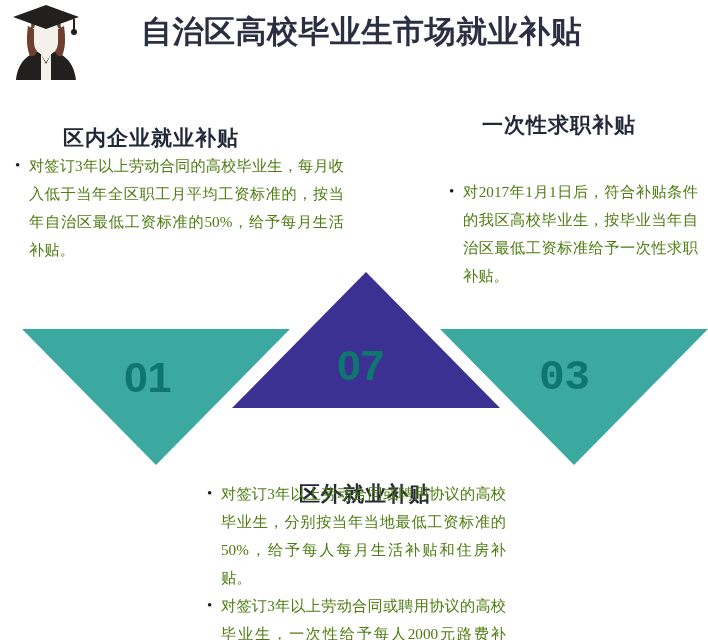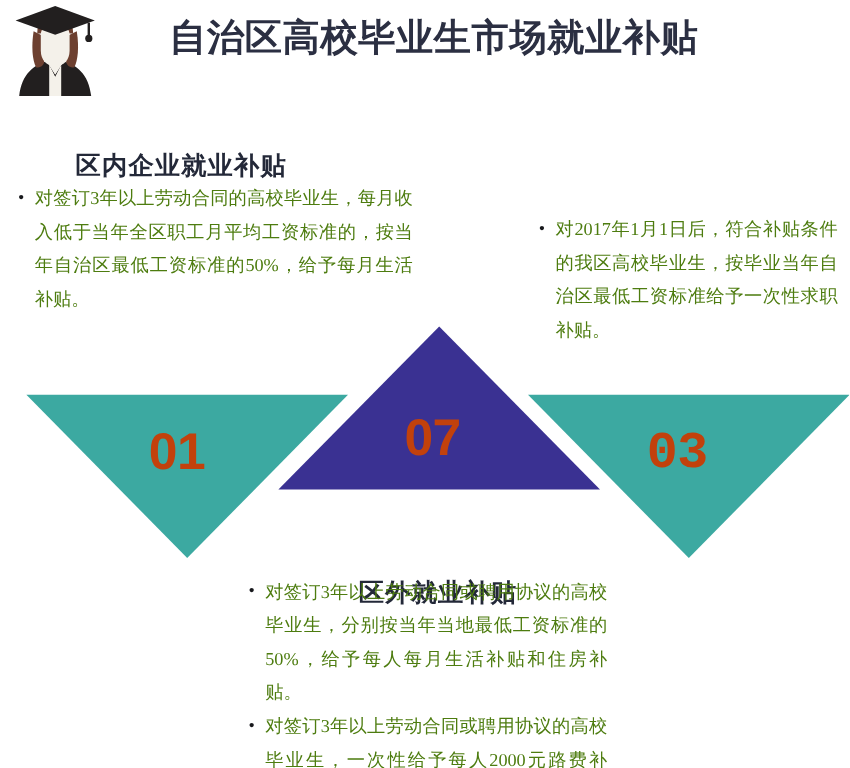--- a/index.html
+++ b/index.html
@@ -100,21 +100,21 @@
     pointer-events: none;
   }
   .tri-layer polygon { pointer-events: auto; }
 
   .tri-number {
     position: absolute;
     font-family: "Liberation Sans", "DejaVu Sans", sans-serif;
     font-weight: bold;
     font-size: 43px;
     line-height: 43px;
-    color: #c2410c;
+    color: #0f766e;
     letter-spacing: -0.5px;
   }
   .num-01 { left: 124px; top: 356px; }
   .num-02 { left: 337px; top: 344px; }
   .num-03 { left: 539px; top: 356px; font-family: Liberation Mono, monospace; }
 </style>
 </head>
 <body>
 
 <div id="infographic">
@@ -158,20 +158,21 @@
   <div class="tri-number num-01">01</div>
   <div class="tri-number num-02">07</div>
   <div class="tri-number num-03">03</div>
 
   <div class="sec-heading heading-left">区内企业就业补贴</div>
 
   <div class="body-block block-left">
     <div class="bullet-item">对签订3年以上劳动合同的高校毕业生，每月收入低于当年全区职工月平均工资标准的，按当年自治区最低工资标准的50%，给予每月生活补贴。</div>
   </div>
 
+  <div class="sec-heading heading-right">一次性求职补贴</div>
 
   <div class="body-block block-right">
     <div class="bullet-item">对2017年1月1日后，符合补贴条件的我区高校毕业生，按毕业当年自治区最低工资标准给予一次性求职补贴。</div>
   </div>
 
   <div class="sec-heading heading-bottom">区外就业补贴</div>
 
   <div class="body-block block-bottom">
     <div class="bullet-item">对签订3年以上劳动合同或聘用协议的高校毕业生，分别按当年当地最低工资标准的50%，给予每人每月生活补贴和住房补贴。</div>
     <div class="bullet-item">对签订3年以上劳动合同或聘用协议的高校毕业生，一次性给予每人2000元路费补贴。</div>

